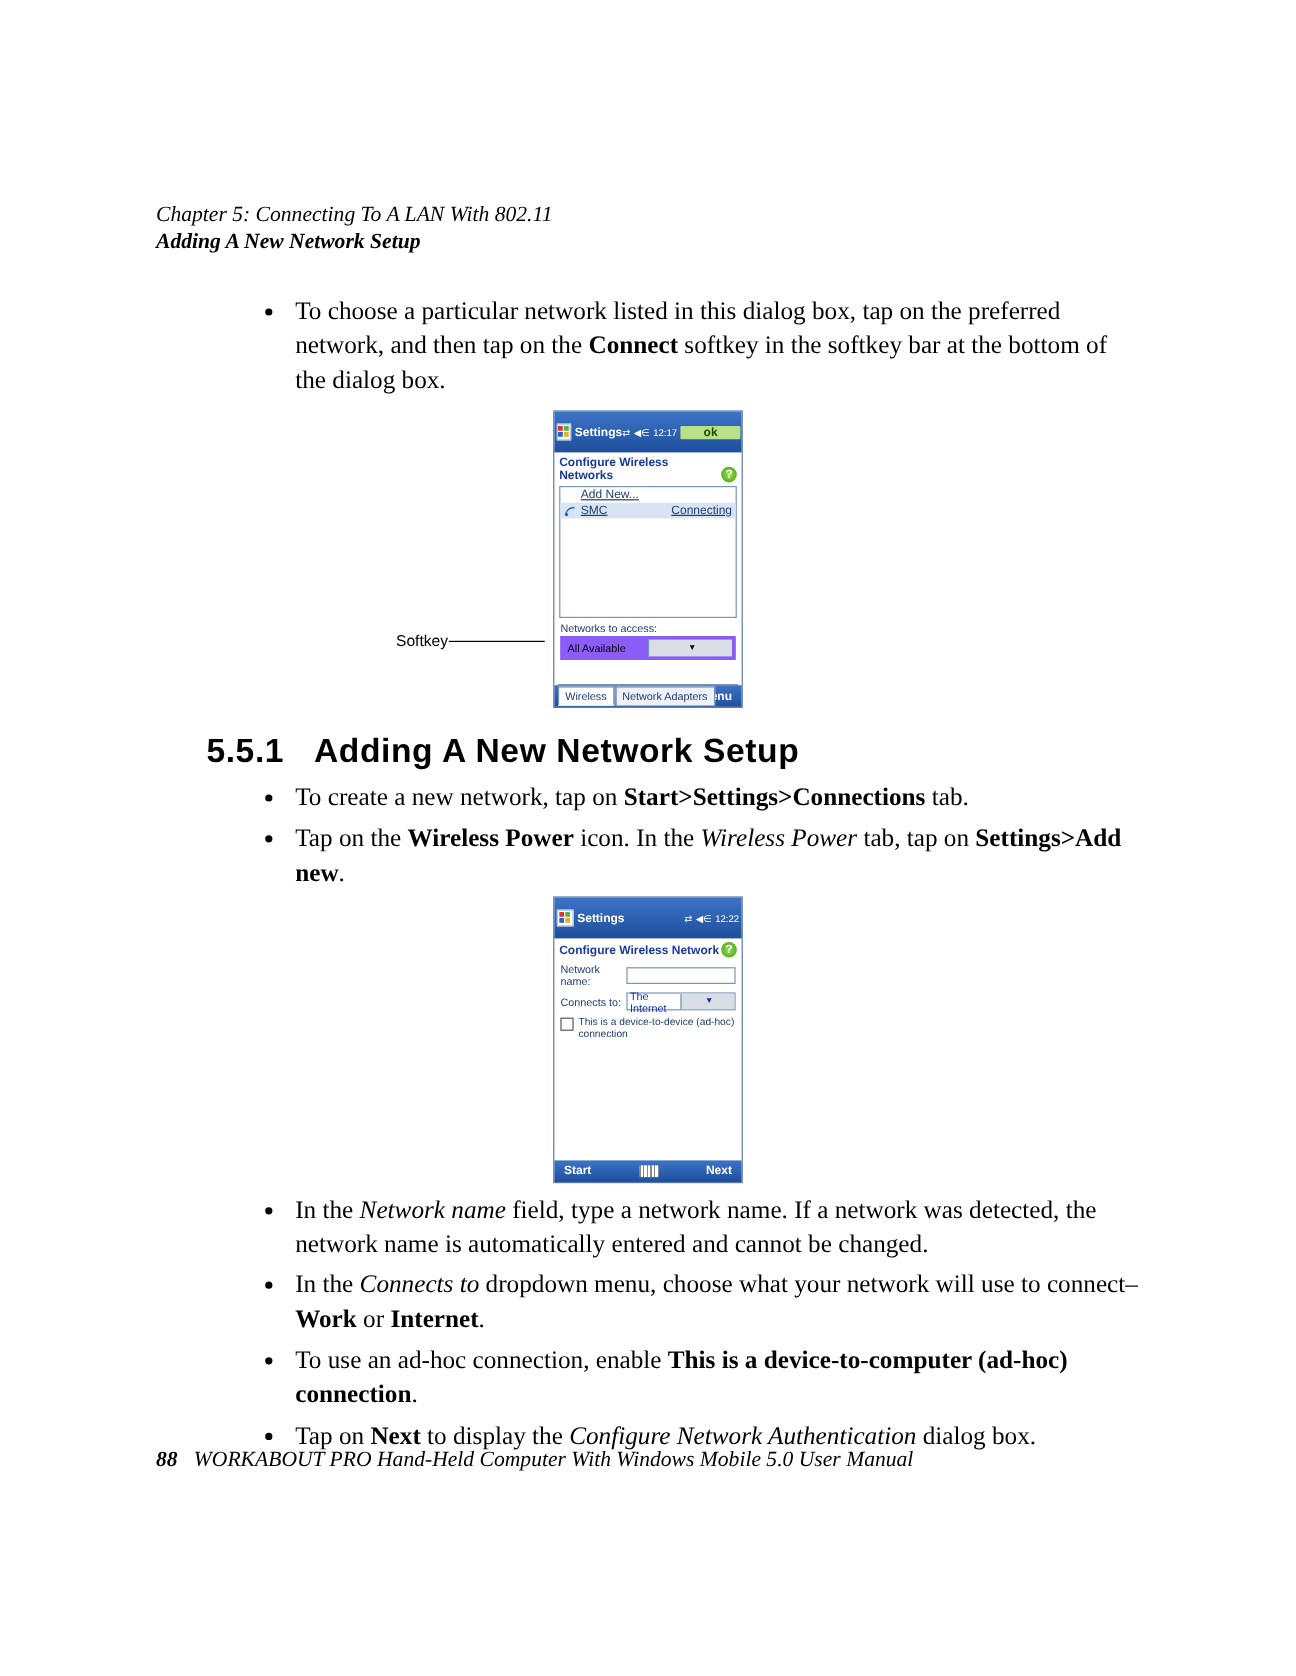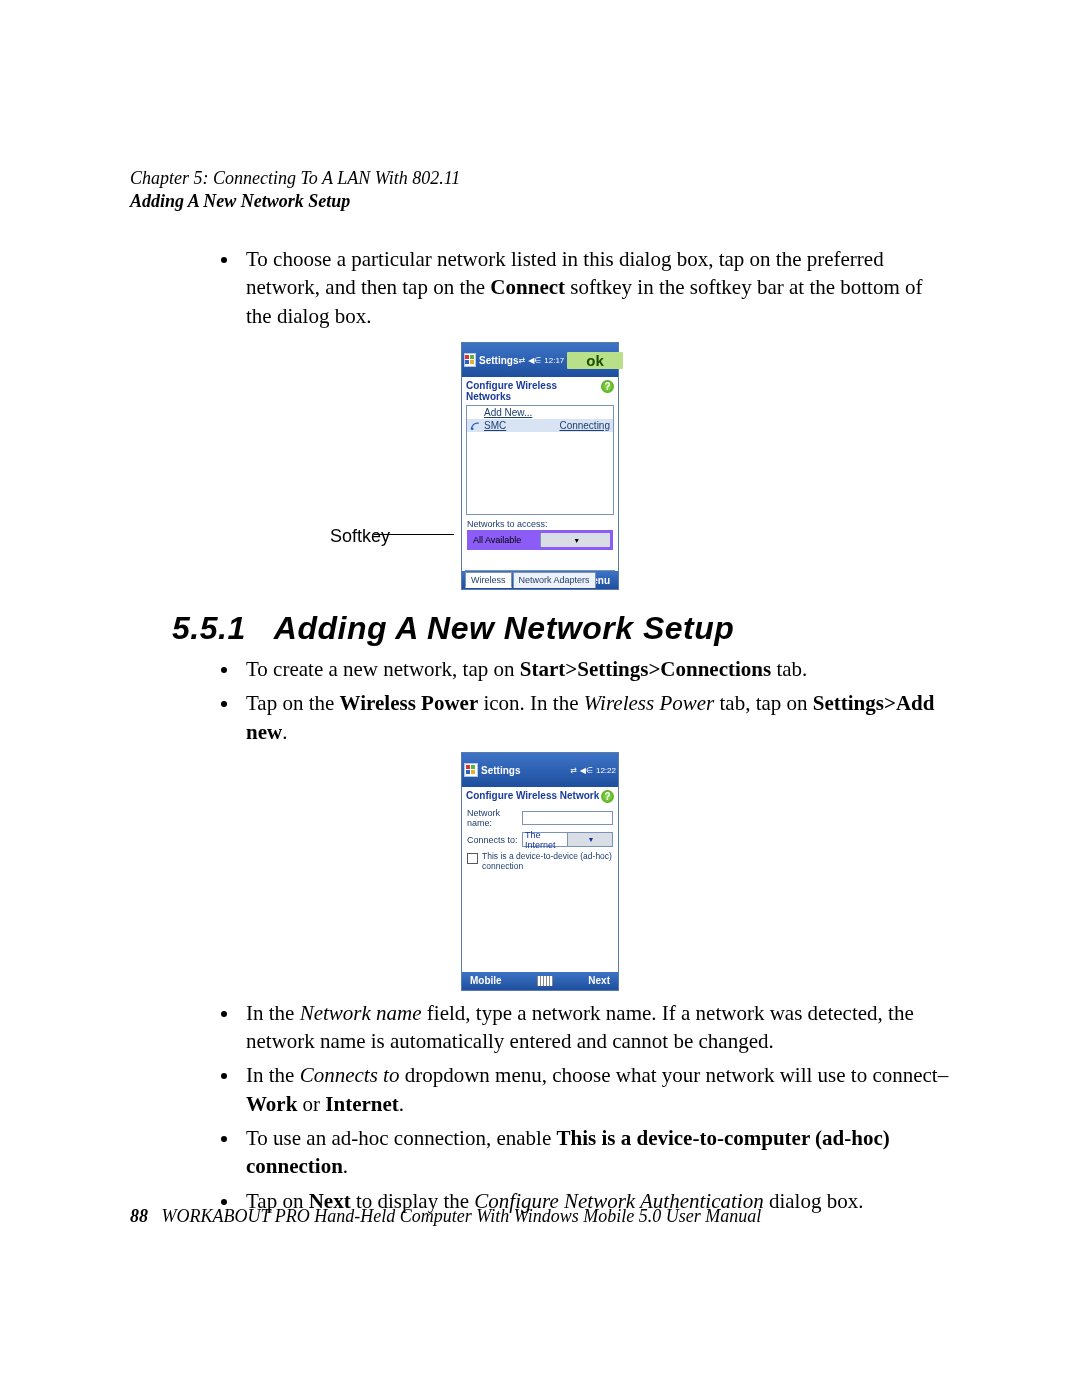--- a/index.html
+++ b/index.html
@@ -38,44 +38,43 @@
     font-size: 21px;
     line-height: 1.35;
     margin-bottom: 6px;
     padding-left: 6px;
   }
   .bold { font-weight: bold; }
   .ital { font-style: italic; }
   .section-title {
     font-family: Arial, Helvetica, sans-serif;
     font-weight: 600;
-    font-size: 32px;
+    font-size: 28px;
     margin: 20px 0 8px 42px;
     letter-spacing: 0.5px;
-    font-style: italic;
   }
   .footer {
     position: absolute;
     left: 130px;
     bottom: 170px;
     font-style: italic;
     font-size: 18px;
   }
   .footer .pg { font-weight: bold; font-style: italic; }
 
   
   .fig-wrap {
     text-align: center;
     margin: 12px 0 10px 0;
     position: relative;
   }
   .softkey-label {
     position: absolute;
     font-family: Arial, Helvetica, sans-serif;
-    font-size: 18px;
+    font-size: 13px;
     color: #000;
   }
   .softkey-line {
     position: absolute;
     height: 1px;
     background: #000;
   }
   .wm-screen {
     display: inline-block;
     width: 156px;
@@ -105,26 +104,26 @@
   }
   .wm-title-icon svg { width:10px;height:10px; }
   .wm-titlebar .spacer { flex: 1; }
   .wm-tb-icons { display:flex; align-items:center; gap:3px; font-size:8px; }
   .wm-ok {
     background: #b8e088;
     color: #1e4f00;
     font-weight: bold;
     padding: 0 19px;
     border-radius: 1px;
-    font-size: 15px;
+    font-size: 10px;
     margin-left: 3px;
   }
   .wm-pageheader {
     display:flex;
-    align-items:flex-start;
+    align-items:flex-end;
     justify-content: space-between;
     padding: 3px 4px;
     font-weight: bold;
     font-size: 10px;
     color: #1a3a9c;
   }
   .help-icon {
     width:13px;height:13px;border-radius:50%;
     background: radial-gradient(#9be060,#3c9c00);
     color:#fff;font-weight:bold;font-size:10px;
@@ -375,21 +374,21 @@
           <span>The Internet</span>
           <span class="dd">▼</span>
         </span>
       </div>
       <div class="chk-row">
         <span class="chkbox"></span>
         <span>This is a device-to-device (ad-hoc) connection</span>
       </div>
       <div class="form-space"></div>
       <div class="wm-softbar">
-        <span>Mobile</span>
+        <span>Start</span>
         <span class="kbd-icon"></span>
         <span>Next</span>
       </div>
     </div>
   </div>
 
   <ul class="body-list" style="padding-left:110px;">
     <li>
       <span>In the </span><span class="ital">Network name</span><span> field, type a network name. If a network was detected, the network name is automatically entered and cannot be changed.</span>
     </li>

